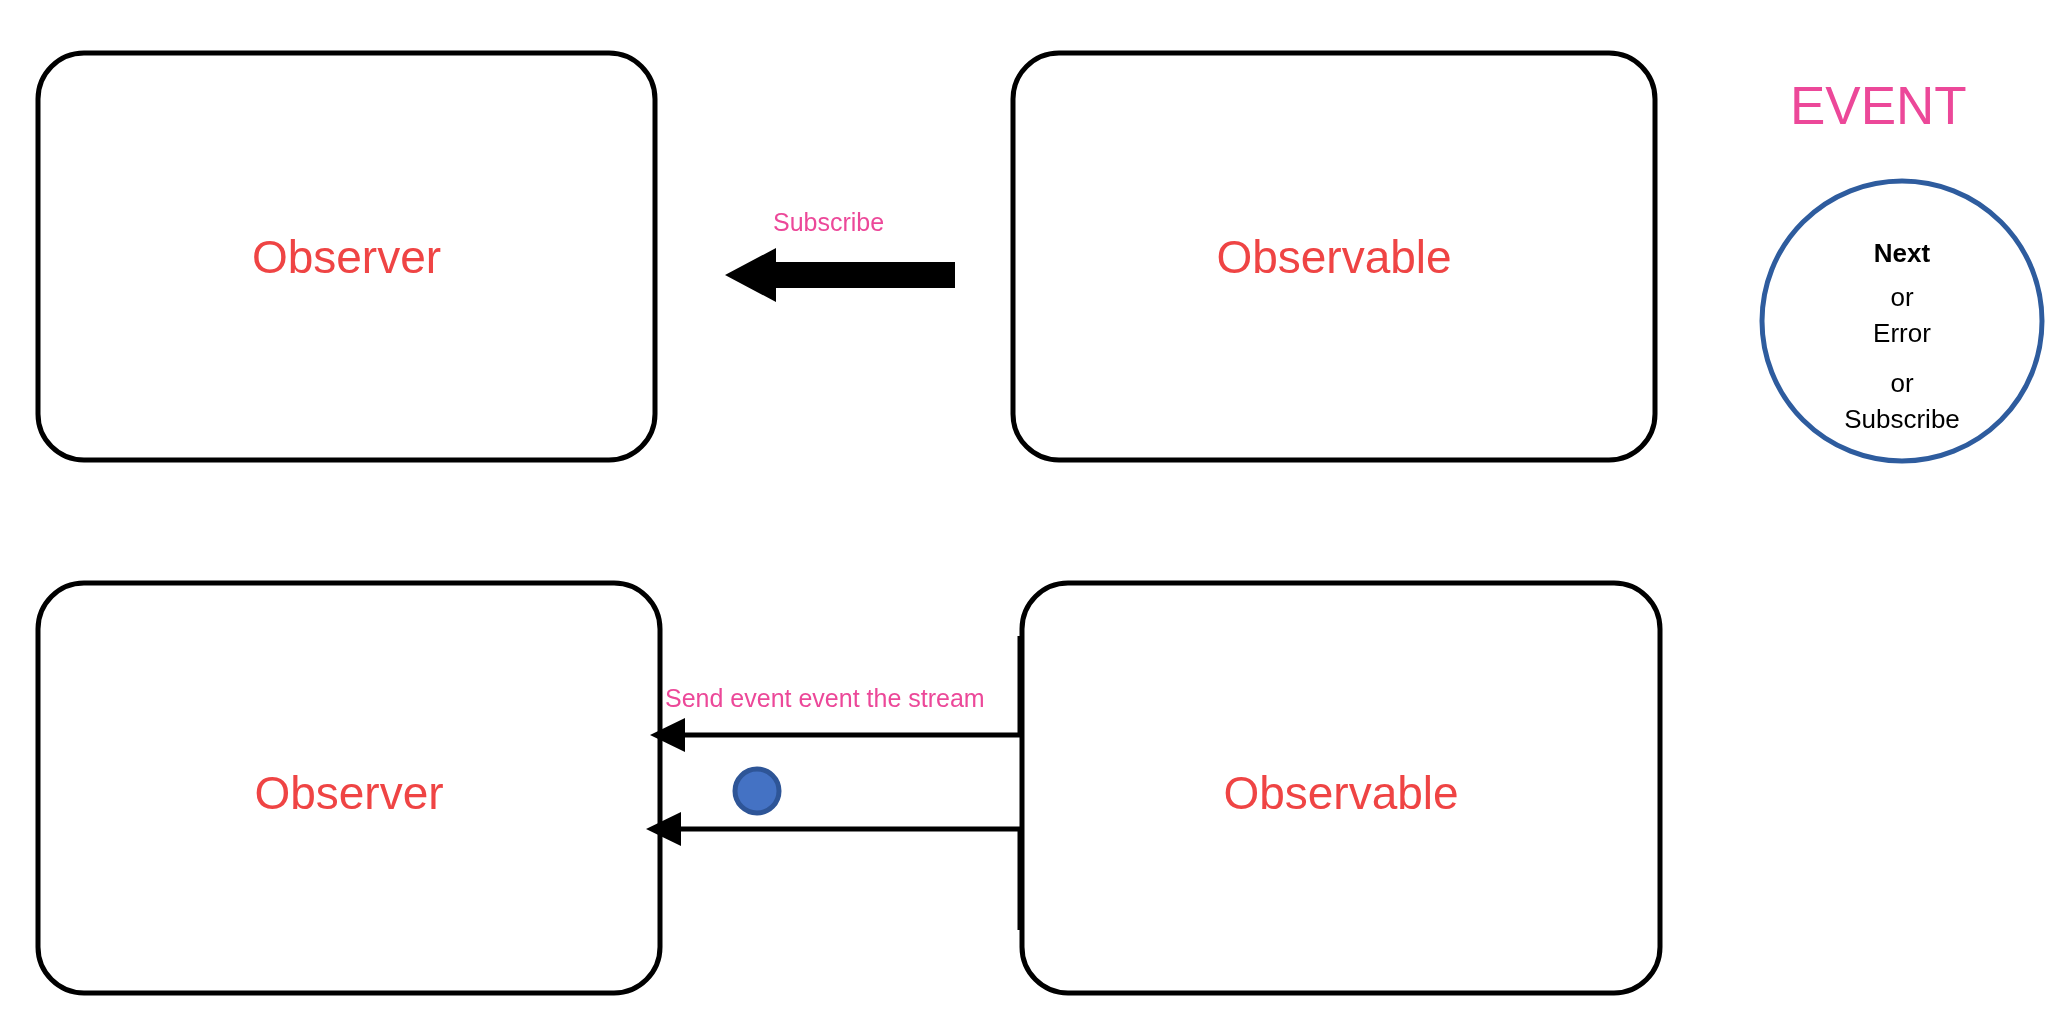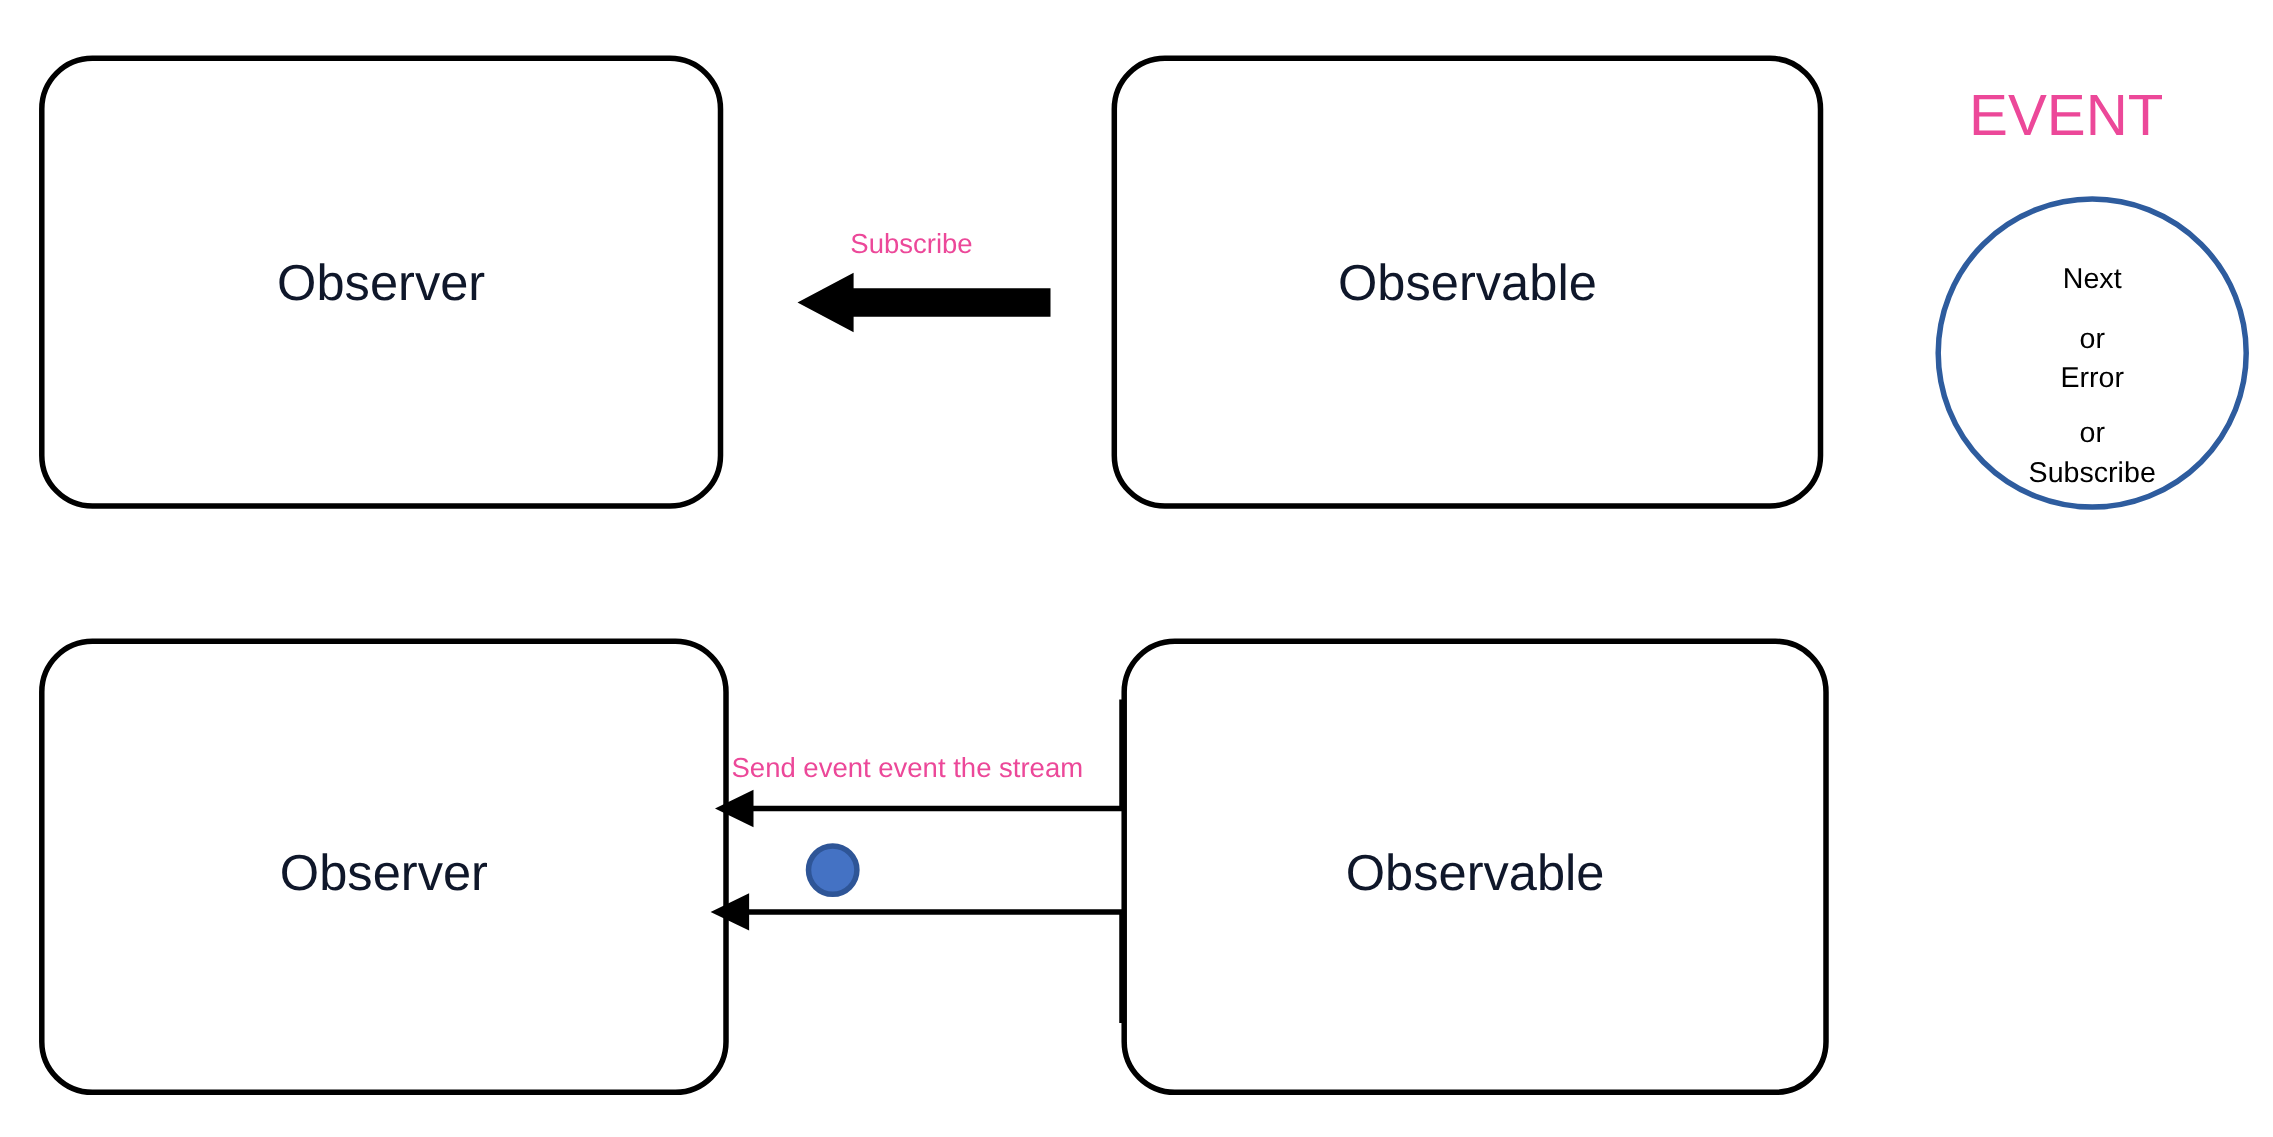--- a/index.html
+++ b/index.html
@@ -16,21 +16,21 @@
   }
   #diagram-canvas {
     position: absolute;
     top: 0;
     left: 0;
     width: 2066px;
     height: 1034px;
   }
   .node-label {
     position: absolute;
-    color: #0f172a;
+    color: #ef4444;
     font-family: "Liberation Sans", sans-serif;
     font-size: 46px;
     font-weight: 400;
     white-space: nowrap;
     text-align: center;
     line-height: 1;
   }
   .edge-label {
     position: absolute;
     color: #ec4899;
@@ -94,18 +94,18 @@
 
 <div class="node-label" style="left:1022px; top:770px; width:638px;">Observable</div>
 
 <div class="edge-label" style="left:773px; top:210px;">Subscribe</div>
 
 <div class="edge-label" style="left:665px; top:686px;">Send event event the stream</div>
 
 <div class="legend-title" style="left:1790px; top:79px;">EVENT</div>
 
 <div style="position:absolute; left:1762px; top:240px; width:280px; text-align:center;">
-  <div class="legend-line" style="position:relative; left:0; top:0; margin-bottom:28px;">Next</div>
+  <div class="legend-line" style="position:relative; left:0; top:0; margin-bottom:18px;font-weight:bold;">Next</div>
   <div class="legend-line" style="position:relative; left:0; top:0; margin-bottom:10px;">or</div>
   <div class="legend-line" style="position:relative; left:0; top:0; margin-bottom:24px;">Error</div>
   <div class="legend-line" style="position:relative; left:0; top:0; margin-bottom:10px;">or</div>
   <div class="legend-line" style="position:relative; left:0; top:0;">Subscribe</div>
 </div>
 
 </body></html>

